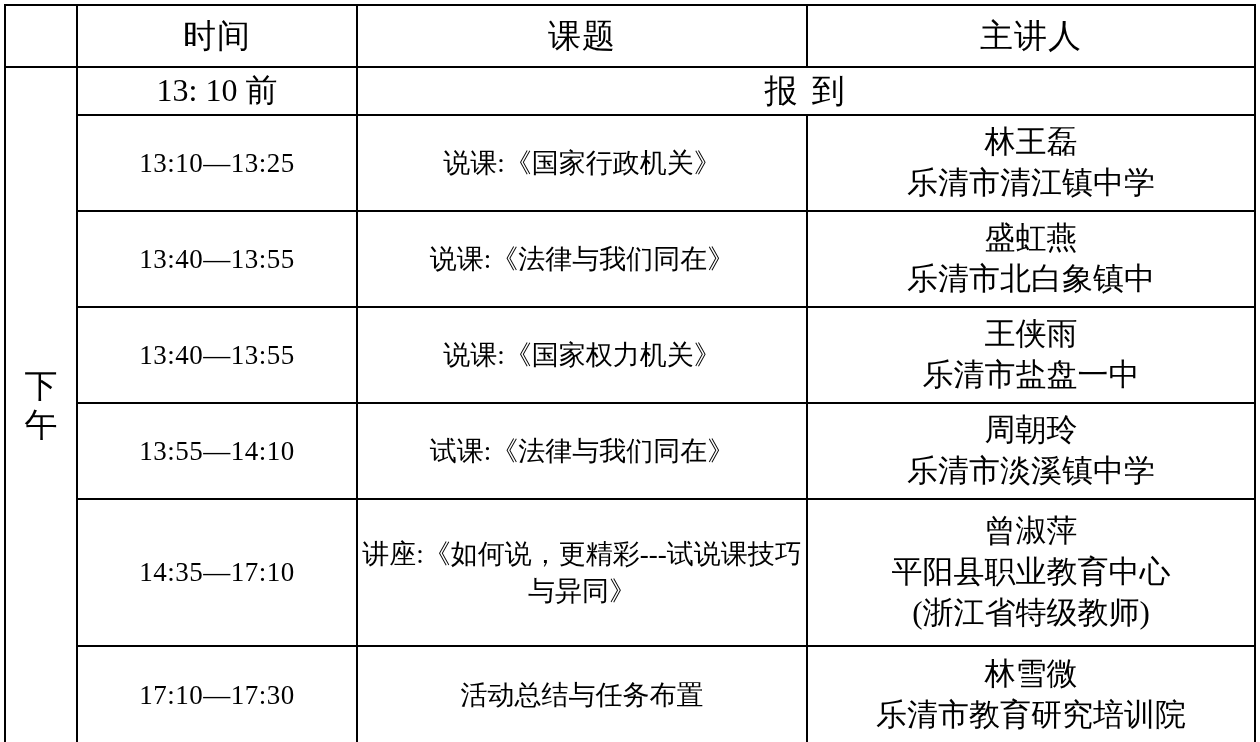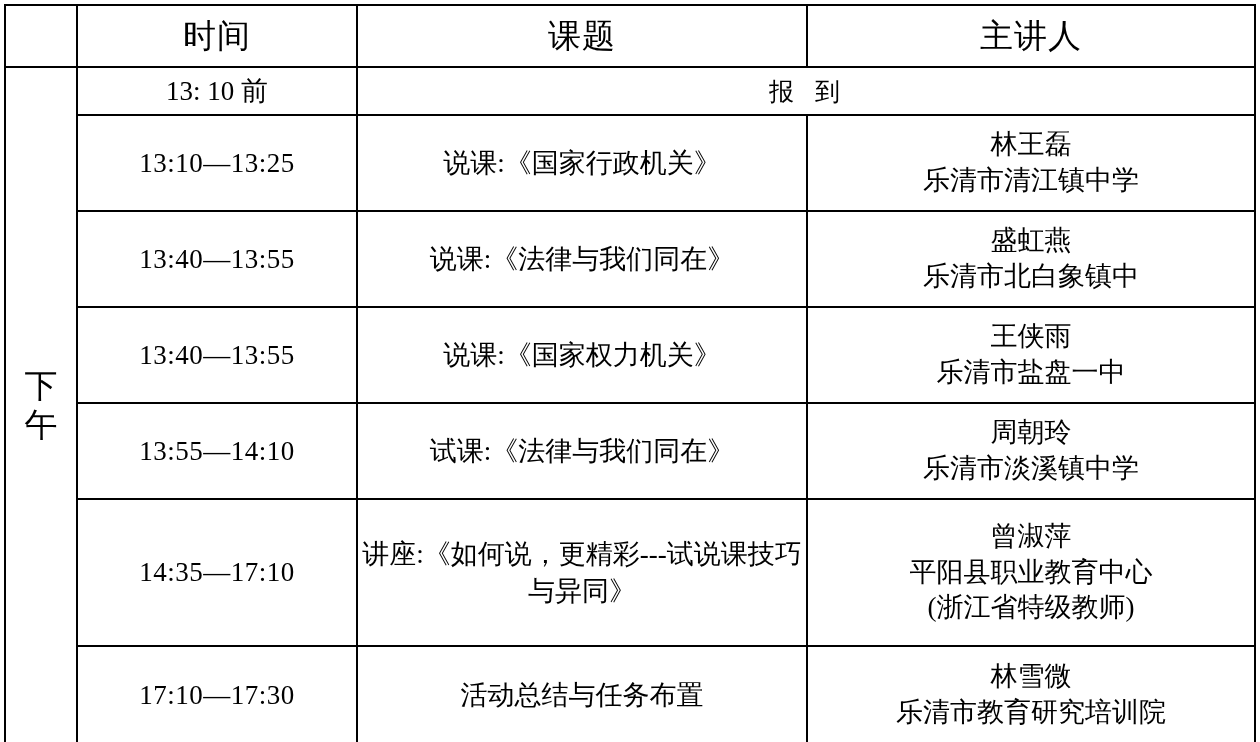--- a/index.html
+++ b/index.html
@@ -70,36 +70,35 @@
     text-align: left;
     padding: 0 14px;
     line-height: 1.35;
     margin-top: 32px;
   }
   .topic-cell.center {
     text-align: center;
     padding: 0 10px;
   }
   .speaker-cell {
-    font-size: 27px;
+    font-size: 31px;
     line-height: 1.32;
     padding: 2px 6px;
   }
   .speaker-cell .line {
     display: block;
     white-space: nowrap;
   }
   .reg-time {
-    font-size: 27px;
+    font-size: 32px;
   }
   .reg-topic {
-    font-size: 25px;
+    font-size: 33px;
     text-align: center;
     letter-spacing: 3px;
-    font-family: Liberation Mono, monospace;
   }
   .row-reg td { height: 46px; }
   .row-1 td, .row-2 td, .row-3 td, .row-4 td { height: 94px; }
   .row-5 td { height: 145px; }
   .row-6 td { height: 96px; }
 </style>
 </head>
 <body>
 
 <div class="sheet">

